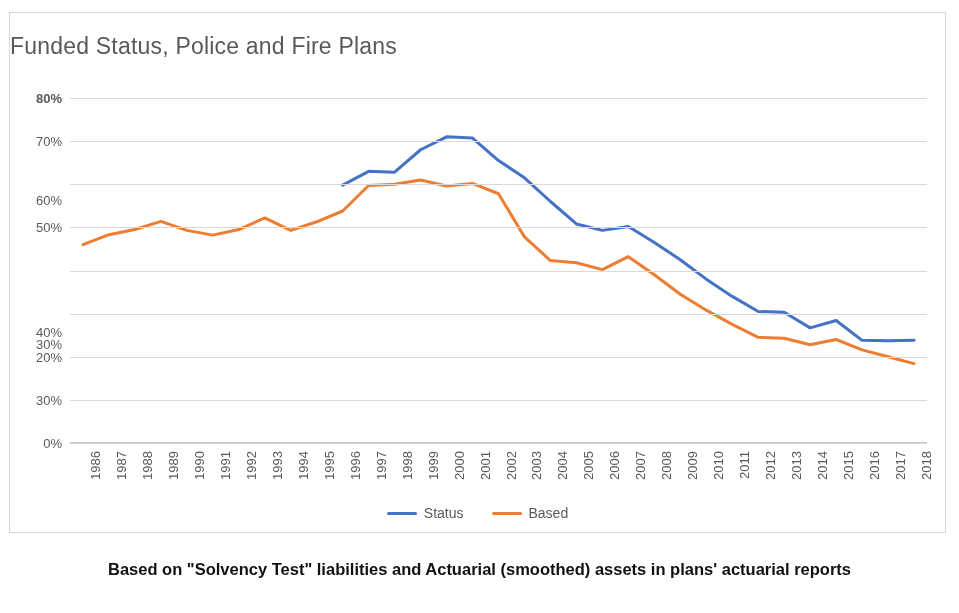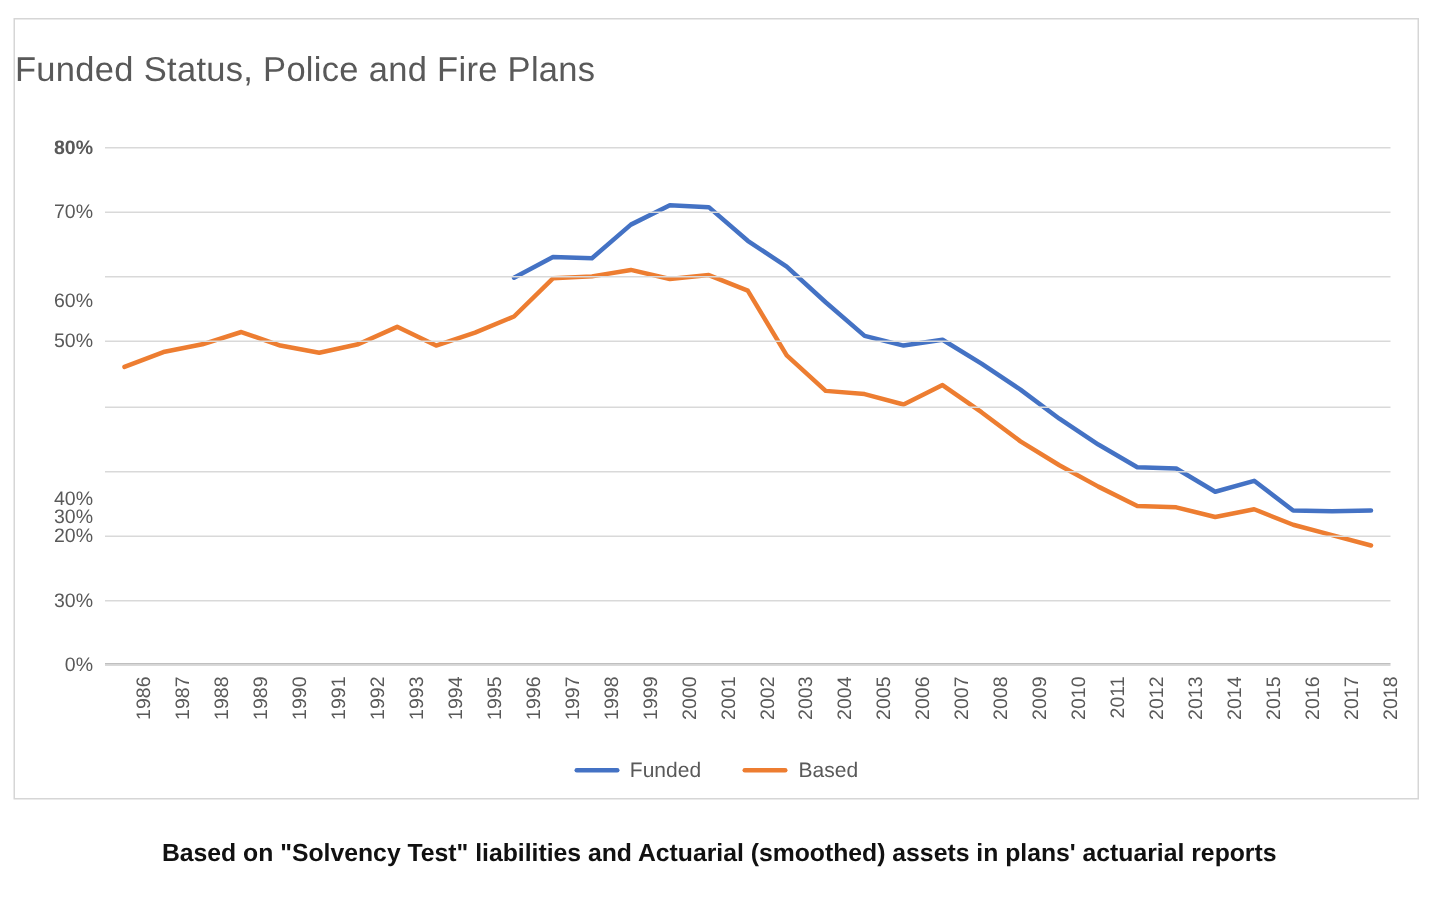--- a/index.html
+++ b/index.html
@@ -193,21 +193,21 @@
         <div class="xtick" style="left: 745.136px; top: 2px;">2014</div>
         <div class="xtick" style="left: 771.106px; top: 2px;">2015</div>
         <div class="xtick" style="left: 797.076px; top: 2px;">2016</div>
         <div class="xtick" style="left: 823.045px; top: 2px;">2017</div>
         <div class="xtick" style="left: 849.015px; top: 2px;">2018</div>
       </div>
 
     <div id="legend">
         <div class="legend-item">
           <span class="legend-swatch" style="background: rgb(68, 114, 196);"></span>
-          <span class="legend-label">Funded</span>
+          <span class="legend-label">Status</span>
         </div>
         <div class="legend-item">
           <span class="legend-swatch" style="background: rgb(237, 125, 49);"></span>
           <span class="legend-label">Based</span>
         </div>
       </div>
 
   </div>
 
   <div id="caption">Based on "Solvency Test" liabilities and Actuarial (smoothed) assets in plans' actuarial reports</div>

